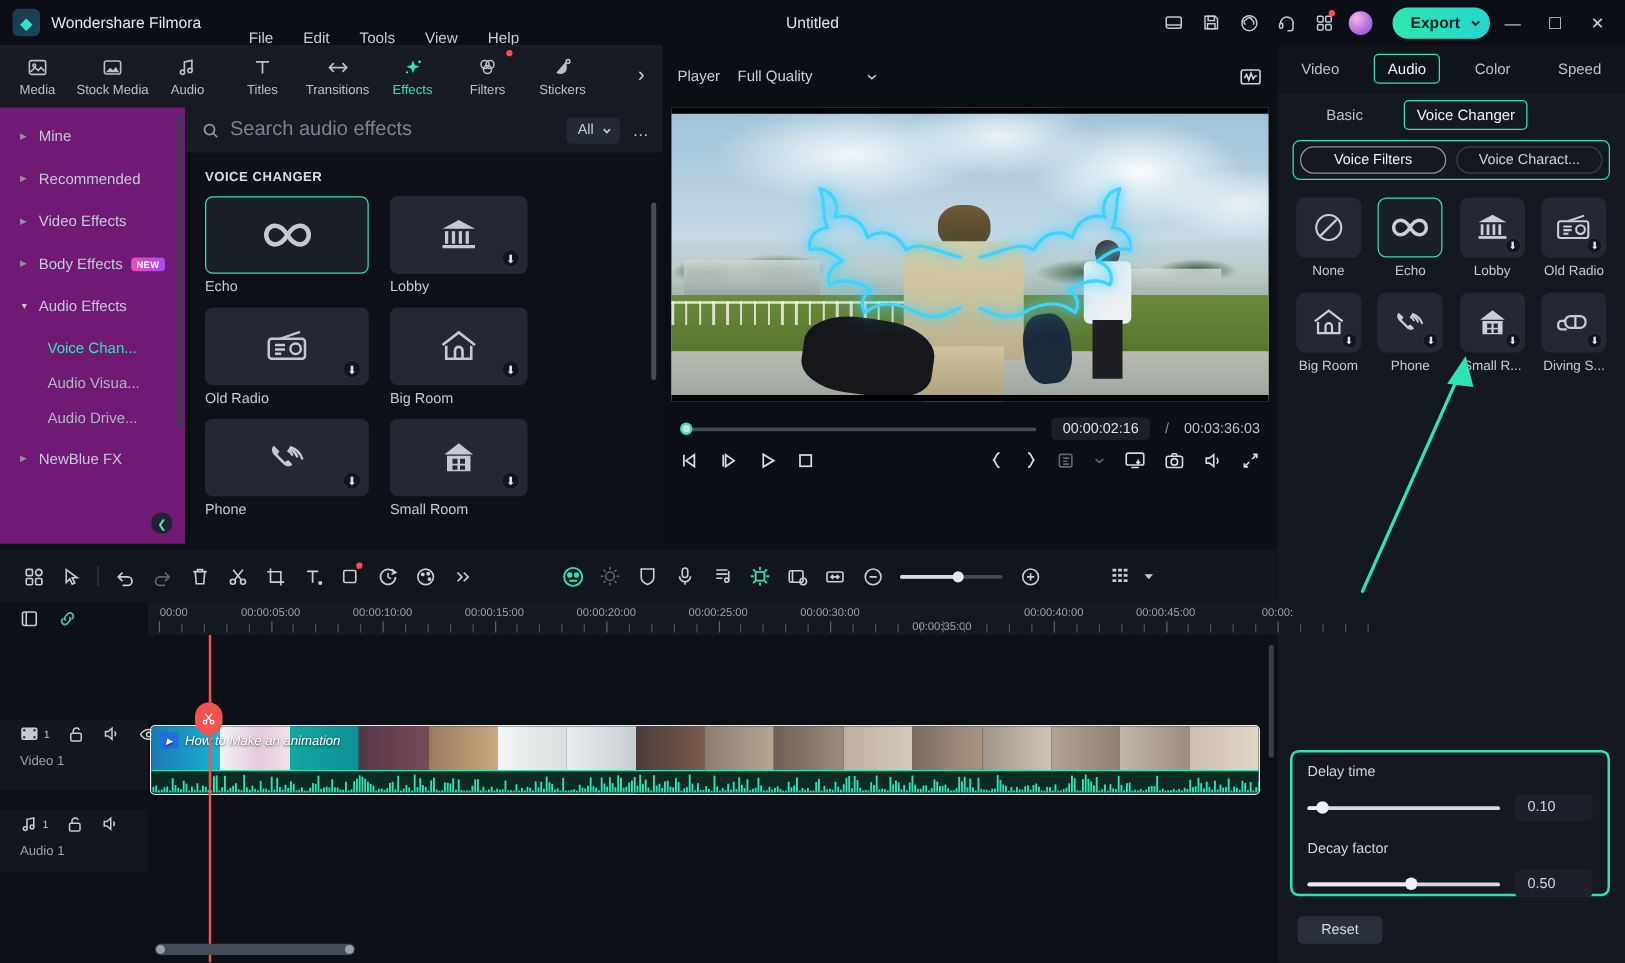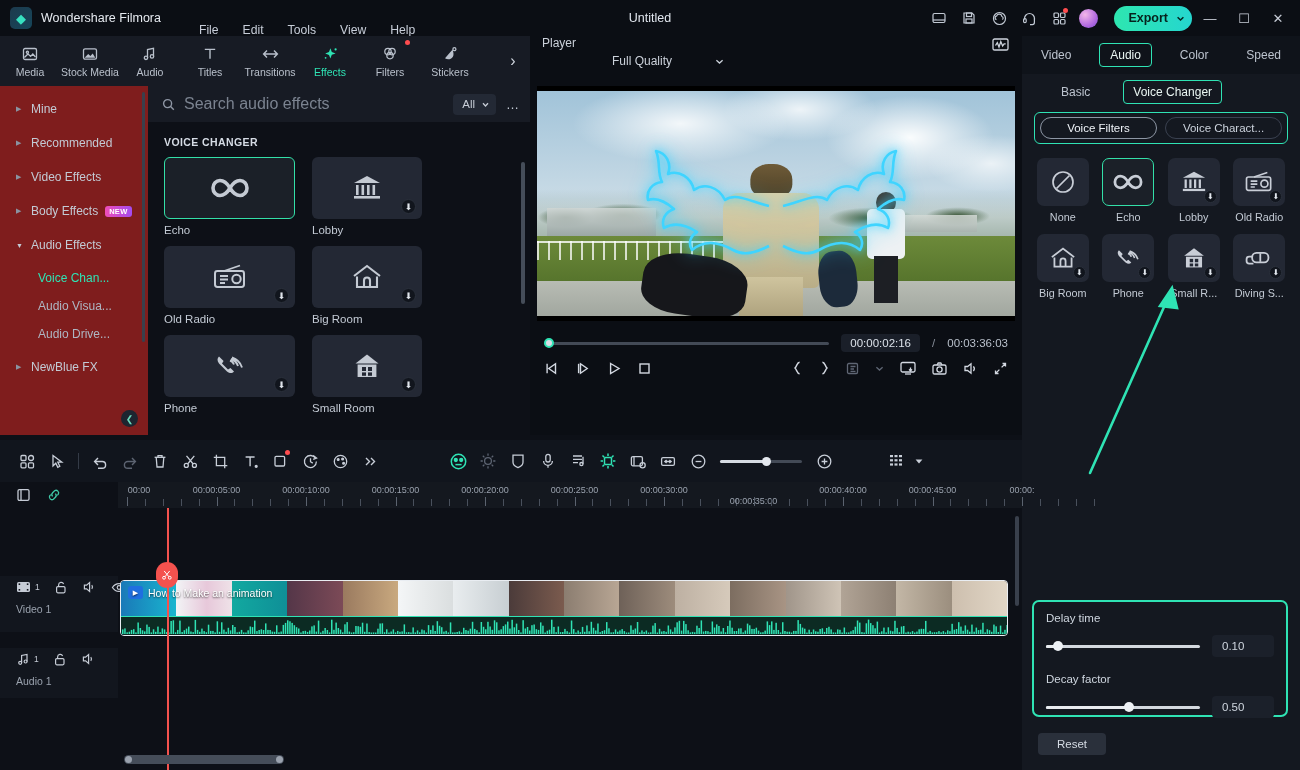--- a/index.html
+++ b/index.html
@@ -75,21 +75,21 @@
   .nav-tab .ico { height: 19px; display: flex; align-items: center; }
   .nav-tab.active { color: #2fe3b4; }
   .nav-more {
     position: absolute; right: 6px; top: 14px; width: 22px; height: 22px;
     display: flex; align-items: center; justify-content: center; color: #cfd5de;
   }
 
   
   .cats {
     position: absolute; left: 0; top: 86px; width: 148px; height: 349px;
-    background: #7f1d1d; padding: 8px 8px 0 8px;
+    background: #701a75; padding: 8px 8px 0 8px;
   }
   .cat {
     height: 30px; display: flex; align-items: center; gap: 7px;
     border-radius: 5px; padding: 0 8px; font-size: 12px; color: #c3cad4;
     margin-bottom: 4px;
   }
   .cat .arr { font-size: 7px; color: #8a93a1; width: 8px; }
   .cat.open .arr { color: #c3cad4; }
   .badge-new {
     font-size: 7.5px; font-weight: bold; color: #fff; padding: 1px 4px;
@@ -154,22 +154,22 @@
     position: absolute; right: 5px; top: 40px; width: 4px; height: 142px;
     background: #454d59; border-radius: 2px;
   }
 
   
   .player {
     position: absolute; left: 530px; top: 36px; width: 492px; height: 399px;
     background: #0b0e14;
   }
   .player-top {
-    height: 50px; display: flex; padding: 0 12px;
-    gap: 28px;
+    height: 50px; display: flex; align-items: center; padding: 0 12px;
+    gap: 6px;
   }
   .player-lbl { font-size: 12px; color: #cbd1da; }
   .quality-sel {
     display: flex; align-items: center; gap: 42px; font-size: 12px;
     color: #cbd1da; padding: 3px 8px; border-radius: 4px;
   }
   .player-top .right-ico { margin-left: auto; color: #cfd5de; }
   .video-frame {
     margin: 0 7px; width: 478px; height: 235px; background: #000;
     position: relative; overflow: hidden;
@@ -393,21 +393,21 @@
   .trk-head .nm { font-size: 10.5px; color: #9aa2ae; padding-left: 16px; margin-top: 5px; }
   .cnt1 { font-size: 8.5px; color: #c5cbd5; margin-left: -11px; }
   .clip {
     position: absolute; border-radius: 4px; overflow: hidden;
     border: 1.5px solid #e9edf2;
   }
   .clip-thumbs { position: absolute; inset: 0; display: flex; }
   .ct { flex: 1; height: 100%; }
   .clip-title {
     position: absolute; left: 7px; top: 5px; display: flex; align-items: center;
-    gap: 5px; font-size: 10.5px; color: #fff; text-shadow: 0 1px 2px rgba(0,0,0,.7);
+    gap: 5px; font-size: 10.5px; color: #fff; text-shadow: 0 1px 2px rgba(0,0,0,.7); font-style: italic;
   }
   .play-chip {
     width: 15px; height: 13px; border-radius: 3px; background: #1f6fe0;
     display: flex; align-items: center; justify-content: center; color: #fff; font-size: 7px;
   }
   .wave-strip {
     position: absolute; left: 0; right: 0; bottom: 0; height: 19px; background: #0c2b23;
     border-top: 1px solid #2fe3b4;
   }
   .playhead { position: absolute; top: 0; width: 1.6px; background: #f4524e; }

